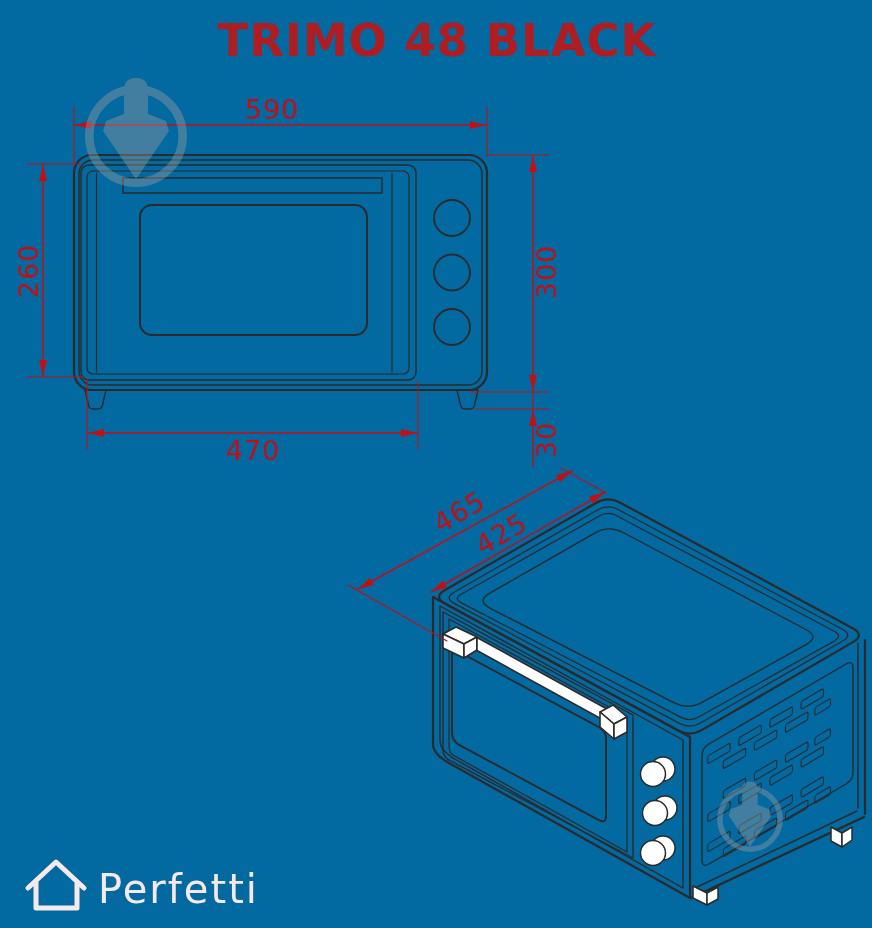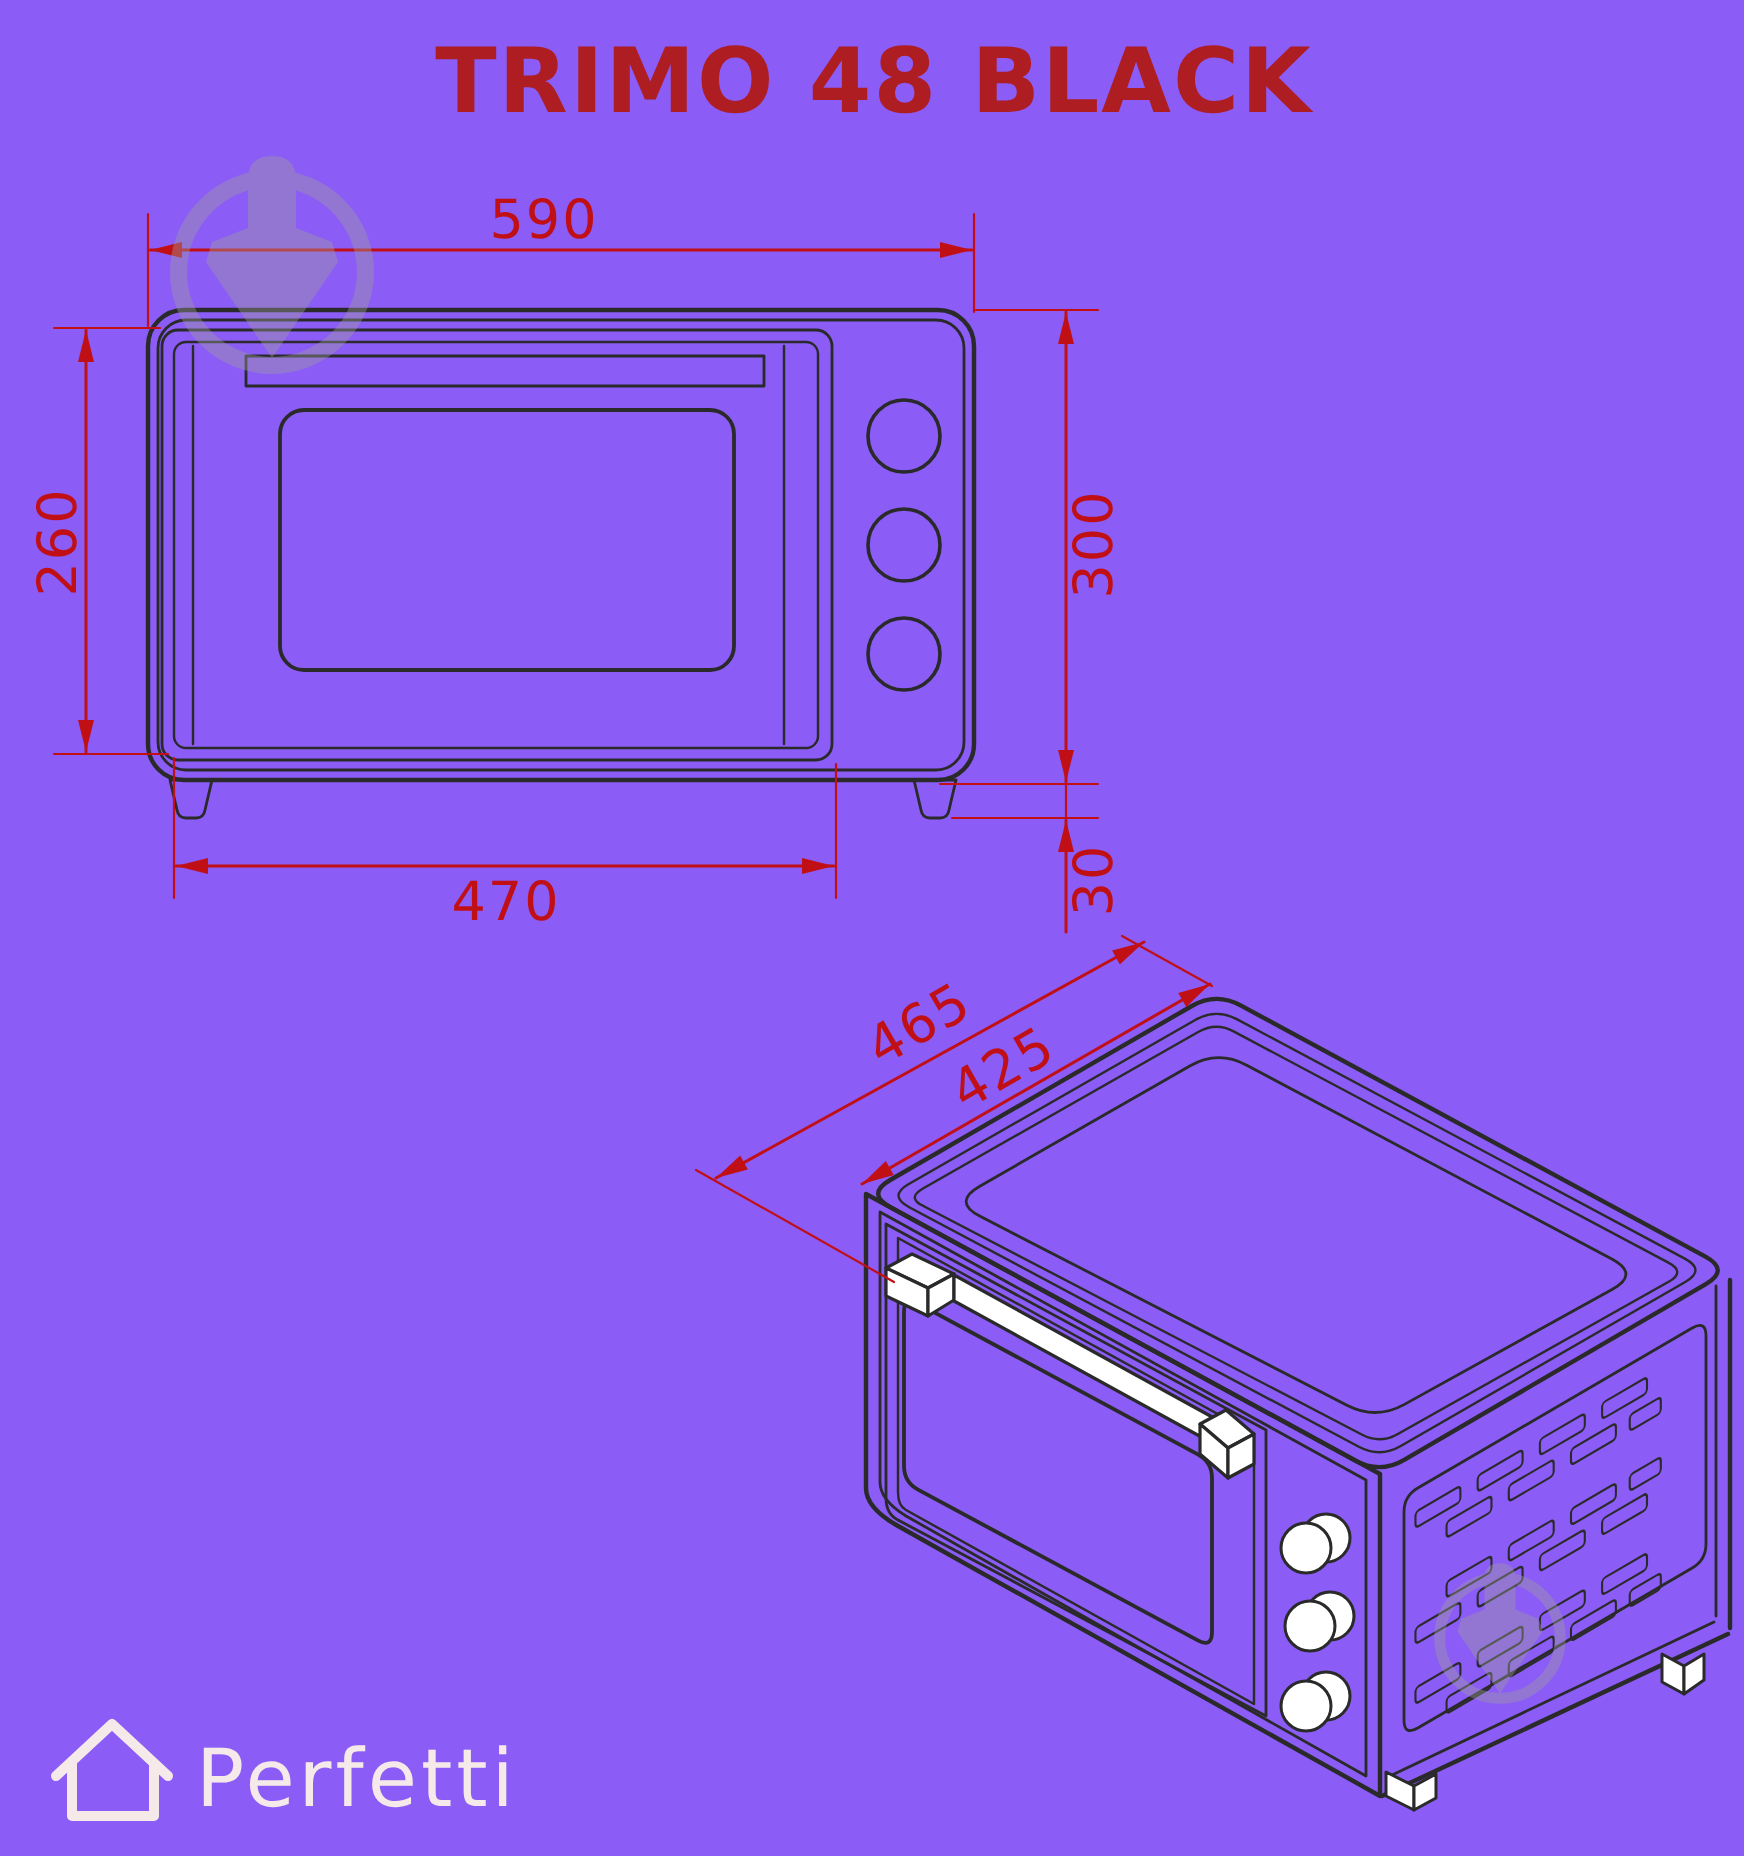--- a/index.html
+++ b/index.html
@@ -1,16 +1,16 @@
 <!DOCTYPE html>
 <html><head>
 <meta charset="utf-8">
 <style>
   html,body{margin:0;padding:0;background:#ffffff;}
-  .stage{position:relative;width:872px;height:928px;background:#8b5cf6;overflow:hidden;
+  .stage{position:relative;width:872px;height:928px;background:#0369a1;overflow:hidden;
          font-family:"DejaVu Sans","Liberation Sans",sans-serif;}
   svg{display:block}
   
   .k2{fill:none;stroke:#2a2a2a;stroke-width:2.2;stroke-linejoin:round;stroke-linecap:round}
   .k1{fill:none;stroke:#2a2a2a;stroke-width:1.4;stroke-linejoin:round;stroke-linecap:round}
   .k1t{fill:none;stroke:#2a2a2a;stroke-width:1.2;stroke-linejoin:round;stroke-linecap:round}
   .kw{fill:#ffffff;stroke:#2a2a2a;stroke-width:1.6;stroke-linejoin:round}
   
   .rd{fill:none;stroke:#c01016;stroke-width:1.5;stroke-linecap:round}
   .rx{fill:none;stroke:#c01016;stroke-width:1.1;stroke-linecap:round}

